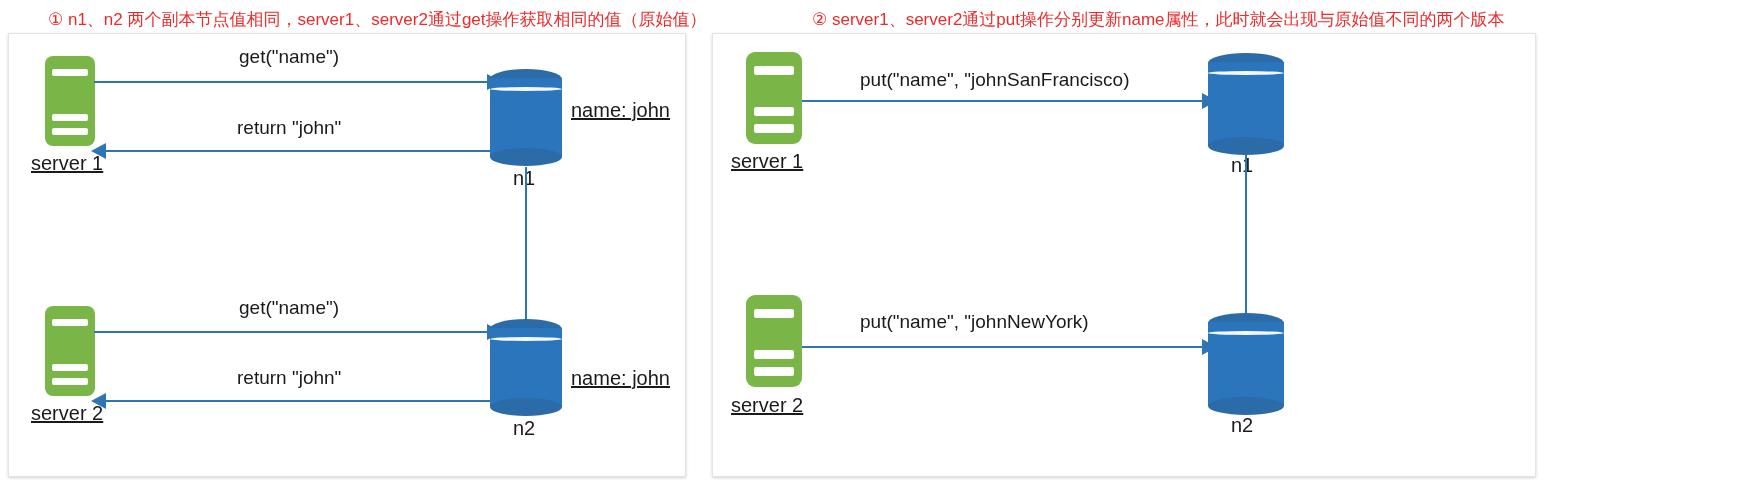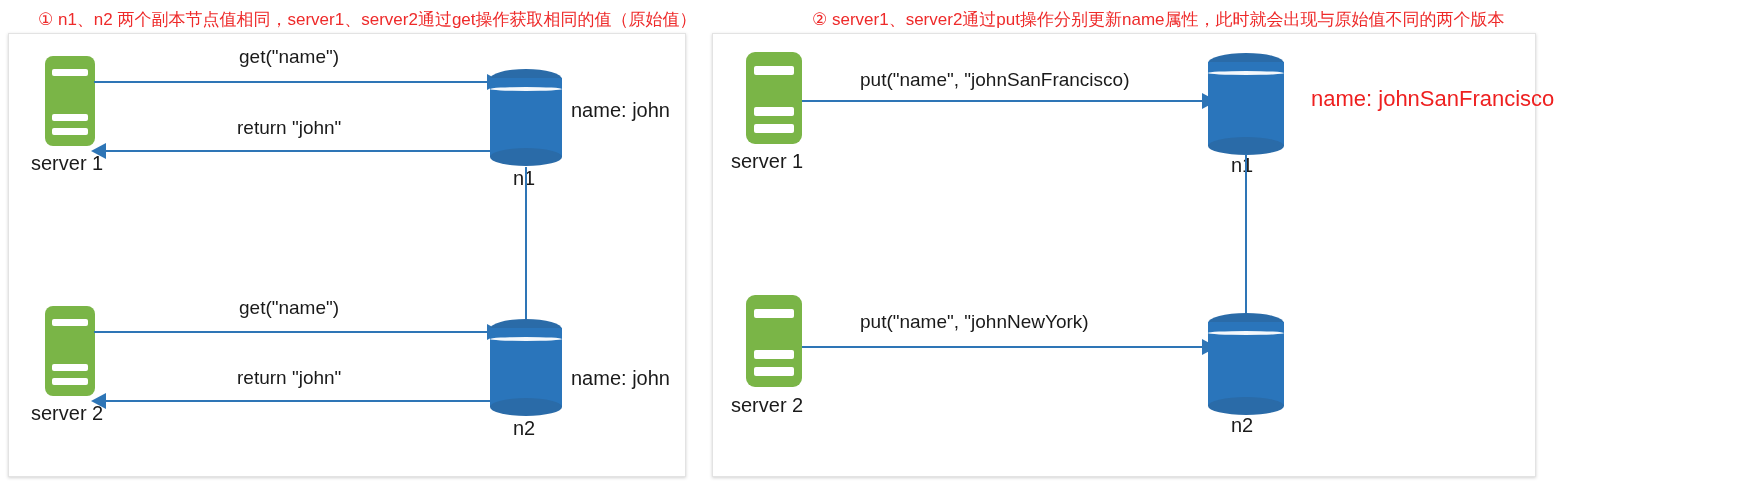--- a/index.html
+++ b/index.html
@@ -11,21 +11,21 @@
 
   
   .caption{
     position:absolute;
     color:#ee2a2a;
     font-size:17px;
     white-space:nowrap;
     letter-spacing:0px;
     font-weight:400;
   }
-  #caption-1{left:38px;top:8px;text-align:right;}
+  #caption-1{left:48px;top:8px;text-align:right;}
   #caption-2{left:812px;top:8px;}
 
   
   .panel{
     position:absolute;
     background:#ffffff;
     border:1px solid #e3e3e3;
     box-shadow:0 1px 3px rgba(0,0,0,0.18);
     overflow:visible;
   }
@@ -93,21 +93,21 @@
   }
   .arrow-l{
     border-top:8px solid transparent;border-bottom:8px solid transparent;
     border-right:15px solid #2e75b6;
   }
 
   
   .lbl{
     position:absolute;color:#1a1a1a;font-size:19px;white-space:nowrap;
   }
-  .lbl.big{font-size:20px;}
+  .lbl.big{font-size:20px;text-decoration:underline;}
   .lbl.red{color:#ee2020;font-size:22px;}
   .lbl.node{font-size:20px;}
 </style>
 </head>
 <body>
 
 <div class="stage">
 
   <div class="caption" id="caption-1">① n1、n2 两个副本节点值相同，server1、server2通过get操作获取相同的值（原始值）</div>
 
@@ -179,21 +179,20 @@
     <div class="hline" style="left:89px;top:66px;width:404px;"></div>
     <div class="arrow-r" style="left:489px;top:59px;"></div>
 
     <div class="db" style="left:495px;top:19px;width:76px;height:102px;">
       <span class="top"></span>
       <span class="body"></span>
       <span class="sheen"></span>
       <span class="bottom"></span>
     </div>
     <div class="lbl node" style="left:518px;top:120px;">n1</div>
-    <div class="lbl red" style="left:598px;top:52px;">name: johnSanFrancisco</div>
 
     <div class="vline" style="left:532px;top:120px;height:160px;"></div>
 
     <div class="server sv-b" style="left:33px;top:261px;">
       <span class="bar b1"></span>
       <span class="bar b2"></span>
       <span class="bar b3"></span>
     </div>
     <div class="lbl big" style="left:18px;top:360px;">server 2</div>
 

